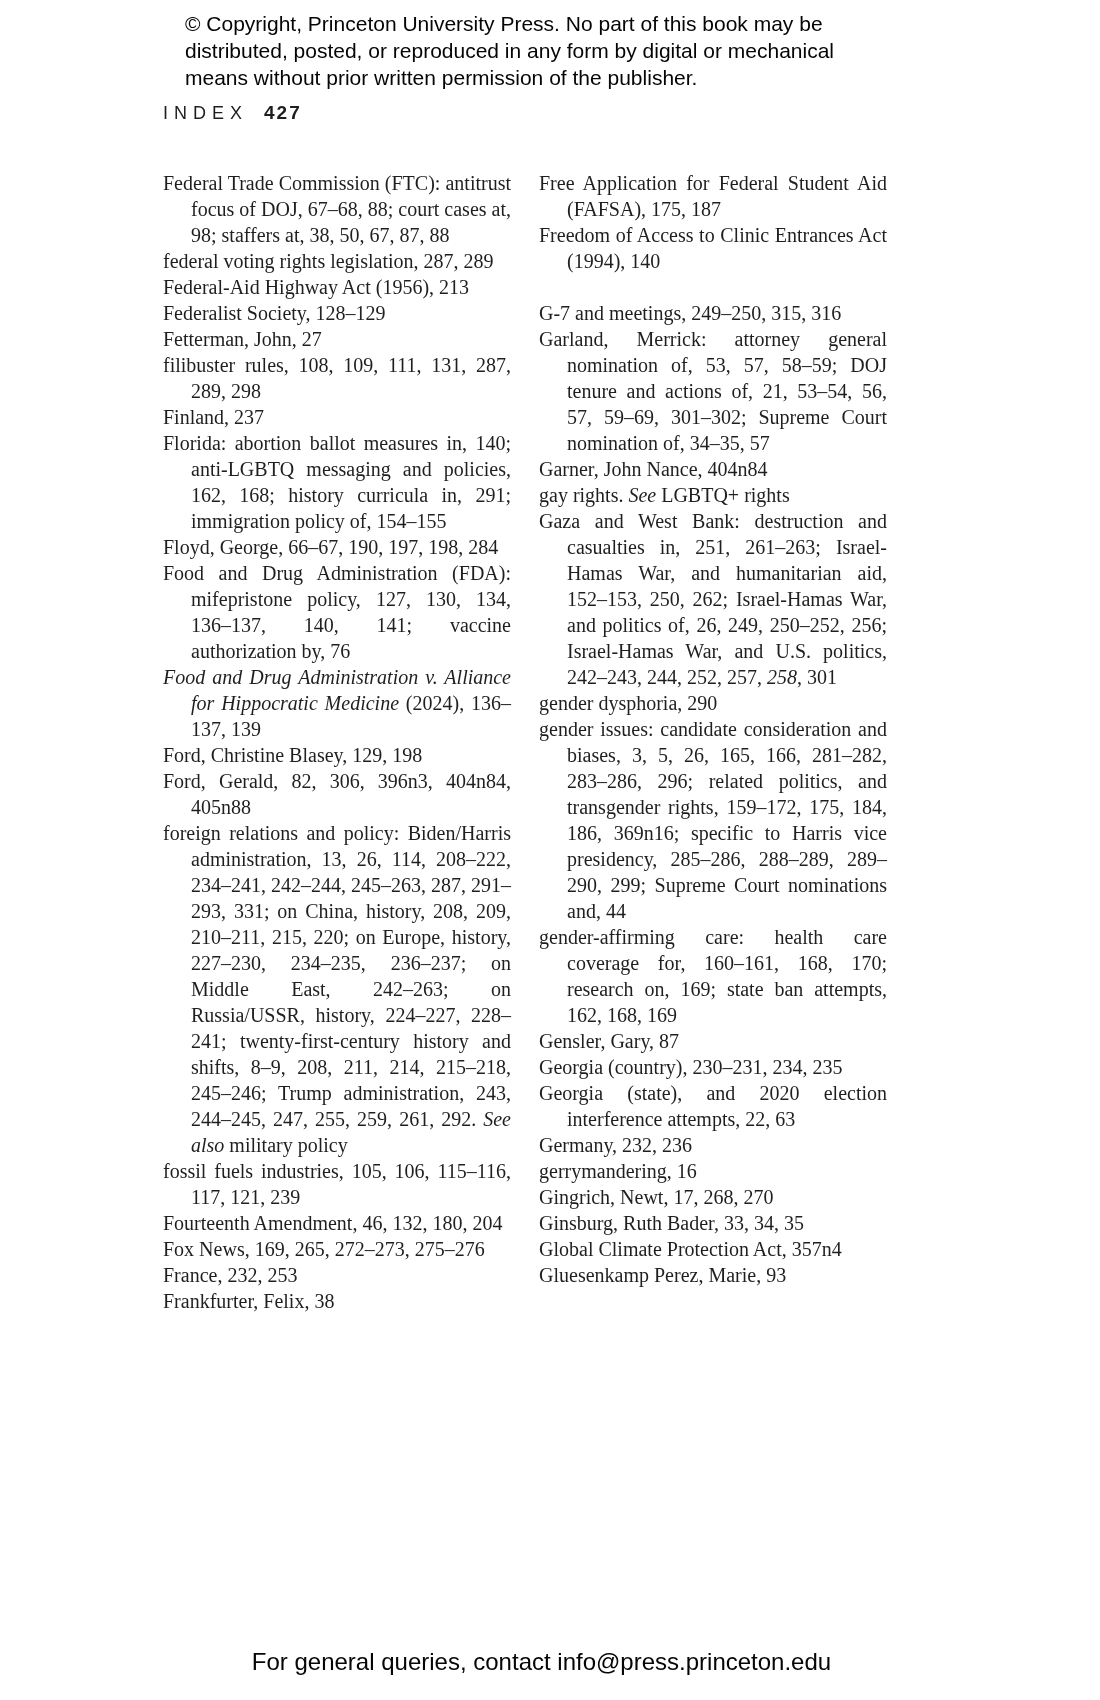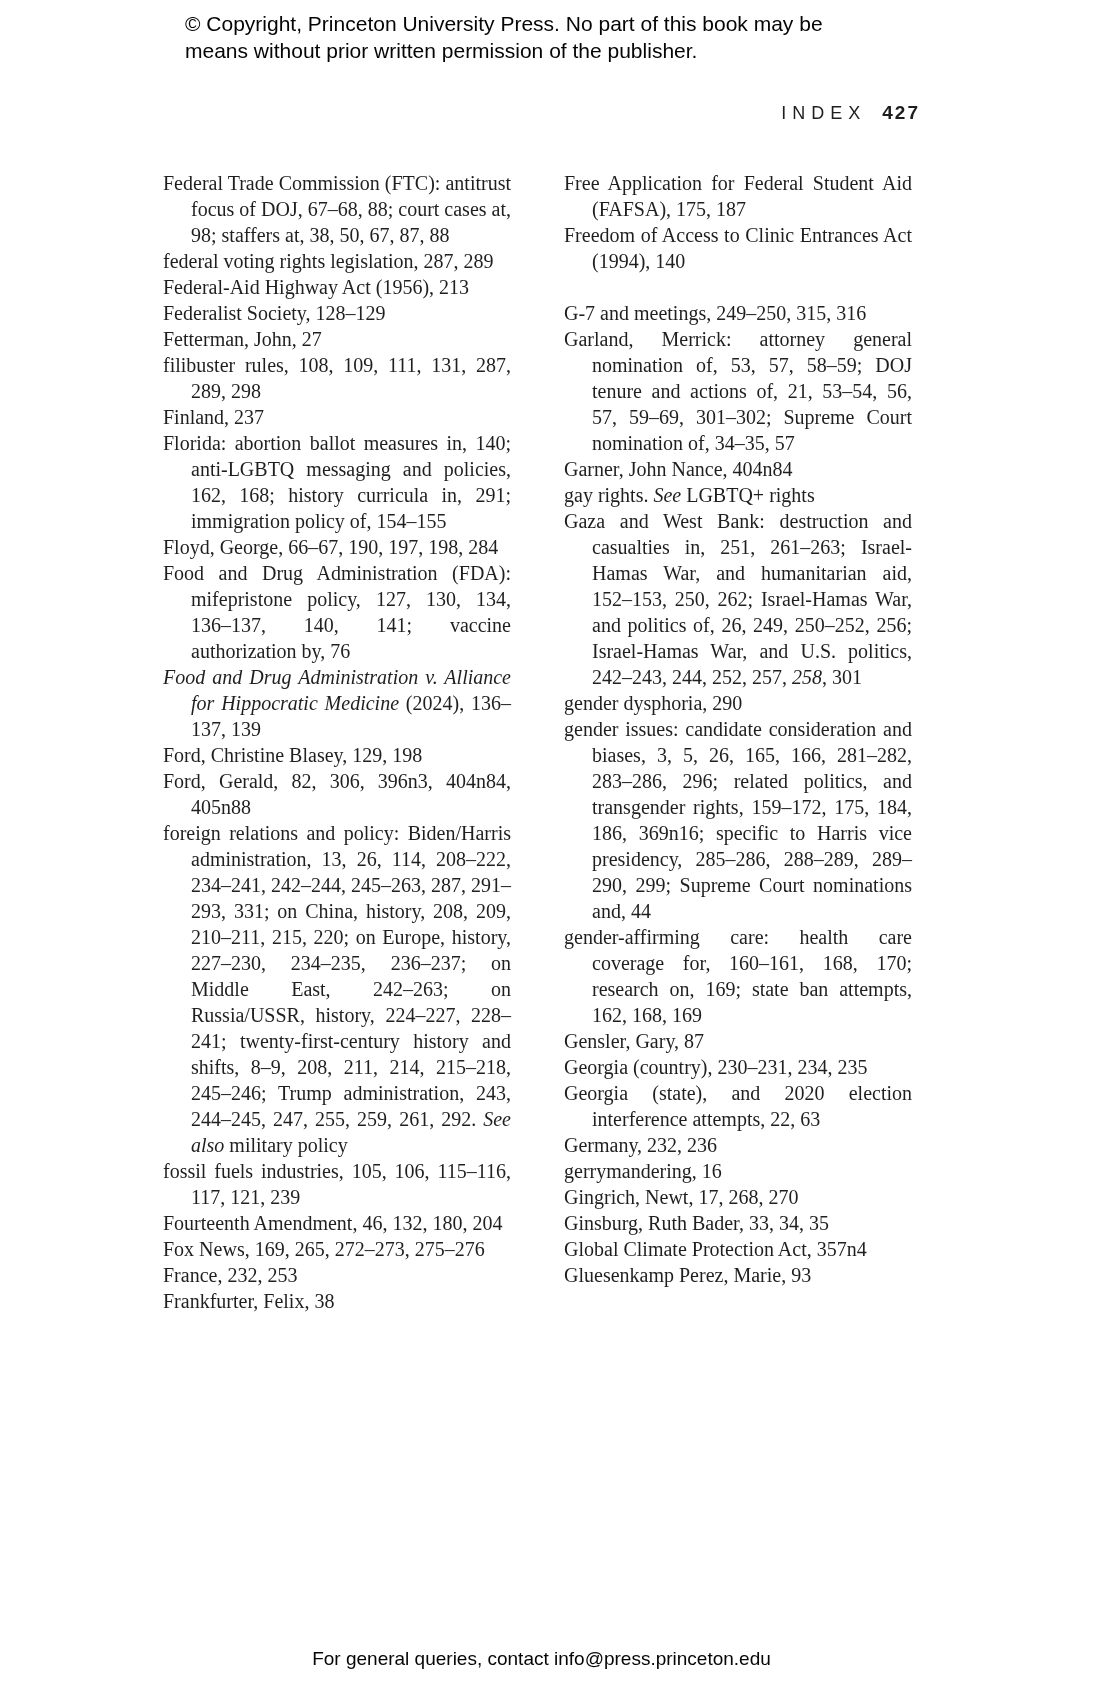--- a/index.html
+++ b/index.html
@@ -27,21 +27,20 @@
     font-size: 21px;
     line-height: 27px;
     color: #050505;
   }
   
   .running-head {
     position: absolute;
     top: 102px;
     left: 163px;
     width: 757px;
-    text-align: right;
     font-family: "Liberation Sans", "DejaVu Sans", sans-serif;
     color: #1e1e1e;
     white-space: nowrap;
   }
   .running-head .section-label {
     font-size: 18px;
     letter-spacing: 6px;
     font-weight: 400;
   }
   .running-head .page-num {
@@ -50,21 +49,21 @@
     letter-spacing: 2px;
     margin-left: 16px;
   }
   
   .columns {
     position: absolute;
     left: 163px;
     top: 170px;
     width: 760px;
     display: flex;
-    gap: 53px;
+    gap: 28px;
   }
   .col {
     width: 348px;
     font-family: "Liberation Serif", "DejaVu Serif", serif;
     font-size: 20px;
     line-height: 26px;
     color: #1f1f1f;
   }
   .entry {
     text-align: justify;
@@ -74,31 +73,32 @@
   .entry i { font-style: italic; }
   .spacer { height: 26px; }
   
   .footer {
     position: absolute;
     left: 163px;
     top: 1648px;
     width: 757px;
     text-align: center;
     font-family: "Liberation Sans", "DejaVu Sans", sans-serif;
-    font-size: 19px;
+    font-size: 24px;
     color: #050505;
   }
 </style>
 </head>
 <body>
 
 <div class="page">
 
   <div class="copyright">
     <div>© Copyright, Princeton University Press. No part of this book may be</div>
+    <div>distributed, posted, or reproduced in any form by digital or mechanical</div>
     <div>means without prior written permission of the publisher.</div>
   </div>
 
   <div class="running-head">
     <span class="section-label">INDEX</span><span class="page-num">427</span>
   </div>
 
   <div class="columns">
     <div class="col" id="col-left">
         <div class="entry"><span>Federal Trade Commission (FTC): antitrust focus of DOJ, 67–68, 88; court cases at, 98; staffers at, 38, 50, 67, 87, 88</span></div>

